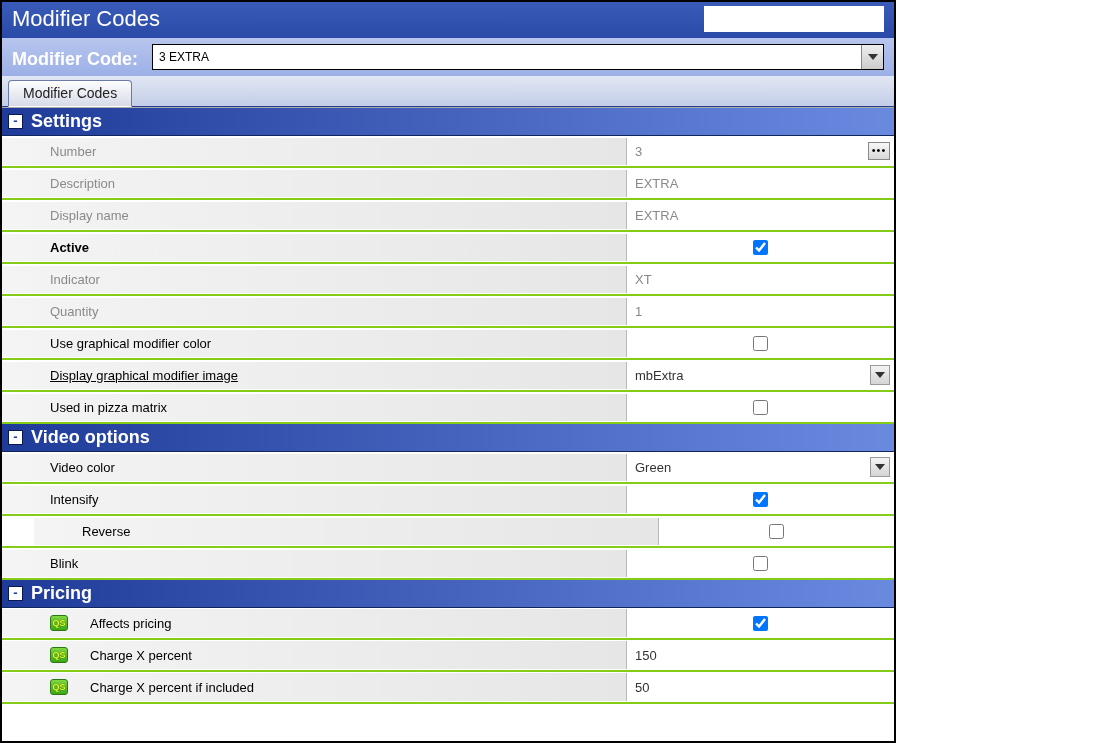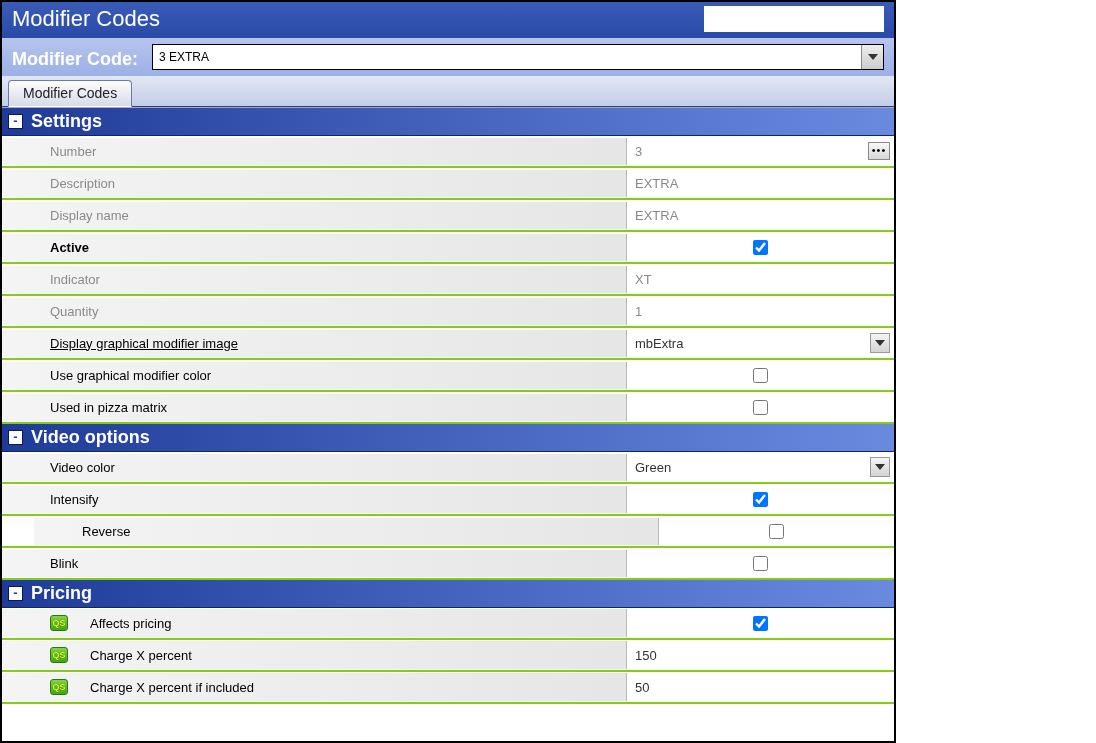--- a/index.html
+++ b/index.html
@@ -259,37 +259,37 @@
       <div class="label-cell dim">Indicator</div>
       <div class="value-cell dimval">XT</div>
     </div>
 
     <div class="row">
       <div class="label-cell dim">Quantity</div>
       <div class="value-cell dimval">1</div>
     </div>
 
     <div class="row">
+      <div class="label-cell" style="color:#000;">Use graphical modifier color</div>
+      <div class="value-cell">
+        <input type="checkbox" class="cb" style="">
+      </div>
+    </div>
+
+    <div class="row">
       <div class="label-cell underline" style="color:#000;">Display graphical modifier image</div>
       <div class="value-cell">
         <span>mbExtra</span>
         <div class="dd-btn">
           <div class="triangle-down"></div>
         </div>
       </div>
     </div>
 
     <div class="row">
-      <div class="label-cell" style="color:#000;">Use graphical modifier color</div>
-      <div class="value-cell">
-        <input type="checkbox" class="cb" style="">
-      </div>
-    </div>
-
-    <div class="row">
       <div class="label-cell" style="color:#000;">Used in pizza matrix</div>
       <div class="value-cell">
         <input type="checkbox" class="cb" style="">
       </div>
     </div>
 
     <div class="section-header">
       <div class="collapse">-</div>
       <span>Video options</span>
     </div>

